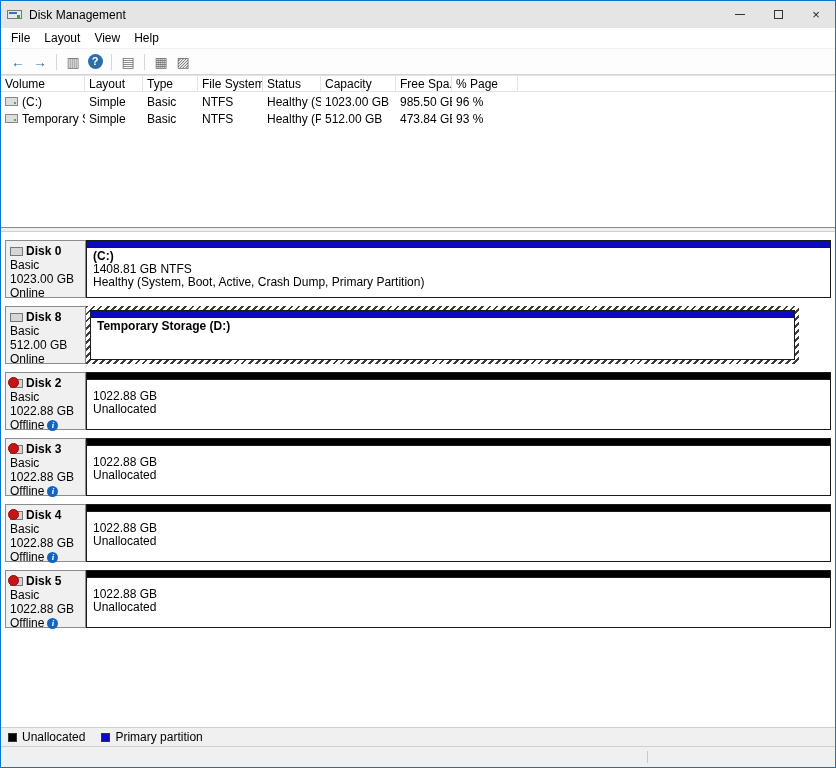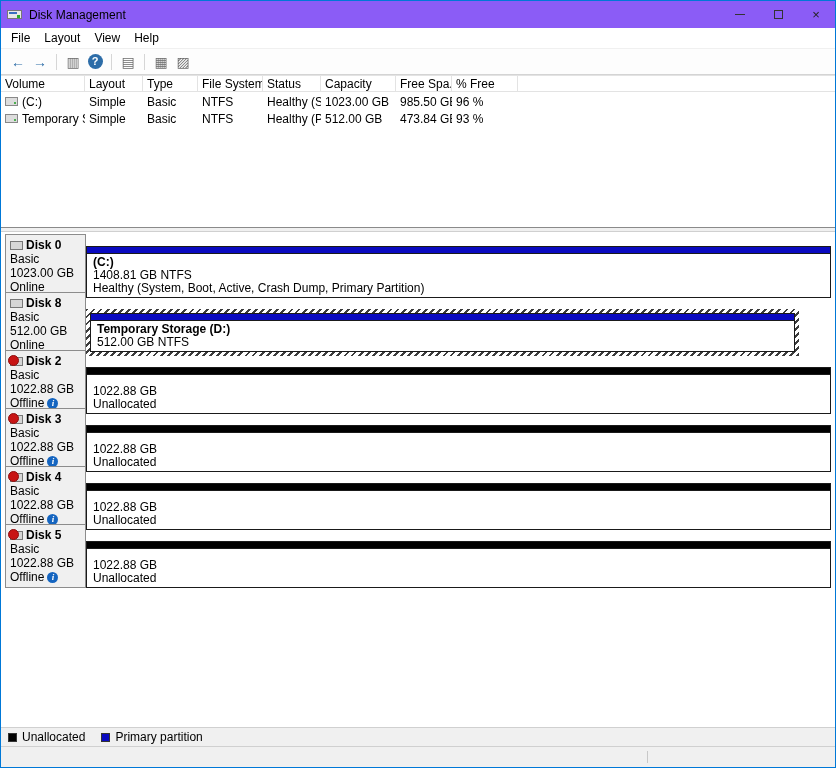--- a/index.html
+++ b/index.html
@@ -1,20 +1,20 @@
 <!DOCTYPE html>
 <html><head>
 <meta charset="utf-8">
 <style>
   * { box-sizing: border-box; margin: 0; padding: 0; }
   body { font-family: "Liberation Sans", sans-serif; font-size: 12px; color: #000; background: #888; }
   .window { width: 836px; height: 768px; background: #fff; border: 1px solid #0078d7; display: flex; flex-direction: column; overflow: hidden; }
 
   
-  .titlebar { height: 27px; flex: 0 0 27px; display: flex; align-items: center; background: #8b5cf6; padding-left: 6px; }
+  .titlebar { height: 27px; flex: 0 0 27px; display: flex; align-items: center; background: #e5e5e5; padding-left: 6px; }
   .app-icon { width: 16px; height: 14px; position: relative; display: inline-block; }
   .app-icon .drive { position: absolute; left: 0; top: 2px; width: 15px; height: 9px; background: #e8e8e8; border: 1px solid #777; }
   .app-icon .dot { position: absolute; right: 3px; bottom: 4px; width: 3px; height: 3px; background: #2bac2b; }
   .app-icon .bar { position: absolute; left: 2px; top: 4px; width: 8px; height: 2px; background: #3a6ec0; }
   .title-text { margin-left: 6px; }
   .win-controls { margin-left: auto; display: flex; height: 100%; }
   .win-btn { width: 38px; height: 100%; display: flex; align-items: center; justify-content: center; color: #222; font-size: 13px; }
   .min-glyph { width: 10px; height: 1px; background: #333; display: inline-block; }
   .max-glyph { width: 9px; height: 9px; border: 1px solid #333; display: inline-block; }
 
@@ -40,21 +40,21 @@
   .c4 { width: 58px; } .c5 { width: 75px; } .c6 { width: 56px; } .c7 { width: 66px; }
   .vol-name { display: flex; align-items: center; gap: 4px; }
   .volume-icon { width: 13px; height: 9px; background: #ddd; border: 1px solid #888; position: relative; flex: 0 0 13px; }
   .volume-icon::after { content: ""; position: absolute; right: 1px; bottom: 1px; width: 2px; height: 2px; background: #4caf50; }
 
   
   .splitter { height: 5px; flex: 0 0 5px; background: #f0f0f0; border-top: 1px solid #8a8a8a; border-bottom: 1px solid #d0d0d0; }
 
   
   .bottom-pane { flex: 1 1 auto; background: #fff; padding: 8px 4px 0 4px; overflow: hidden; }
-  .disk-row { display: flex; height: 58px; margin-bottom: 0; align-items: flex-end; }
+  .disk-row { display: flex; height: 58px; margin-bottom: 8px; }
   .disk-label { width: 81px; flex: 0 0 81px; background: #f0f0f0; border: 1px solid #8c8c8c; padding: 3px 4px; line-height: 14px; }
   .disk-name-line { display: flex; align-items: center; gap: 3px; font-weight: bold; }
   .disk-icon { width: 13px; height: 9px; background: #d6d6d6; border: 1px solid #777; position: relative; flex: 0 0 13px; }
   .disk-icon.offline::after { content: ""; position: absolute; left: -3px; top: -3px; width: 9px; height: 9px; border-radius: 50%; background: #c81414; border: 1px solid #8e0e0e; }
   .status-line { display: flex; align-items: center; gap: 3px; }
   .info-icon { width: 11px; height: 11px; border-radius: 50%; background: #1565c0; color: #fff; font-size: 9px; font-family: "Liberation Serif", serif; font-style: italic; font-weight: bold; line-height: 11px; text-align: center; flex: 0 0 11px; }
   .disk-body { flex: 1 1 auto; display: flex; }
   .partition { flex: 1 1 auto; border: 1px solid #1a1a1a; background: #fff; display: flex; flex-direction: column; }
   .pstrip { height: 7px; flex: 0 0 7px; border-bottom: 1px solid #1a1a1a; }
   .ptext { padding: 2px 6px; line-height: 13px; white-space: nowrap; overflow: hidden; }
@@ -118,21 +118,21 @@
 
   <div class="top-pane">
     <div class="vh-row">
       <div class="vh-cell c0">Volume</div>
       <div class="vh-cell c1">Layout</div>
       <div class="vh-cell c2">Type</div>
       <div class="vh-cell c3">File System</div>
       <div class="vh-cell c4">Status</div>
       <div class="vh-cell c5">Capacity</div>
       <div class="vh-cell c6">Free Spa...</div>
-      <div class="vh-cell c7">% Free</div>
+      <div class="vh-cell c7">% Page</div>
       <div class="vh-cell vh-fill"></div>
     </div>
 
     <div class="vrow">
       <div class="vcell c0 vol-name">
           <span class="volume-icon"></span>
           <span>(C:)</span>
         </div>
       <div class="vcell c1">Simple</div>
       <div class="vcell c2">Basic</div>
@@ -197,21 +197,20 @@
         <div class="status-line">
             <span>Online</span>
           </div>
       </div>
       <div class="disk-body">
         <div class="hatch">
           <div class="partition">
             <div class="pstrip" style="background-color: rgb(10, 10, 192);"></div>
             <div class="ptext">
               <div class="ptitle">Temporary Storage  (D:)</div>
-              <div>512.00 GB NTFS</div>
             </div>
           </div>
         </div>
       </div>
     </div>
 
     <div class="disk-row">
       <div class="disk-label">
         <div class="disk-name-line">
             <span class="disk-icon offline"></span>

